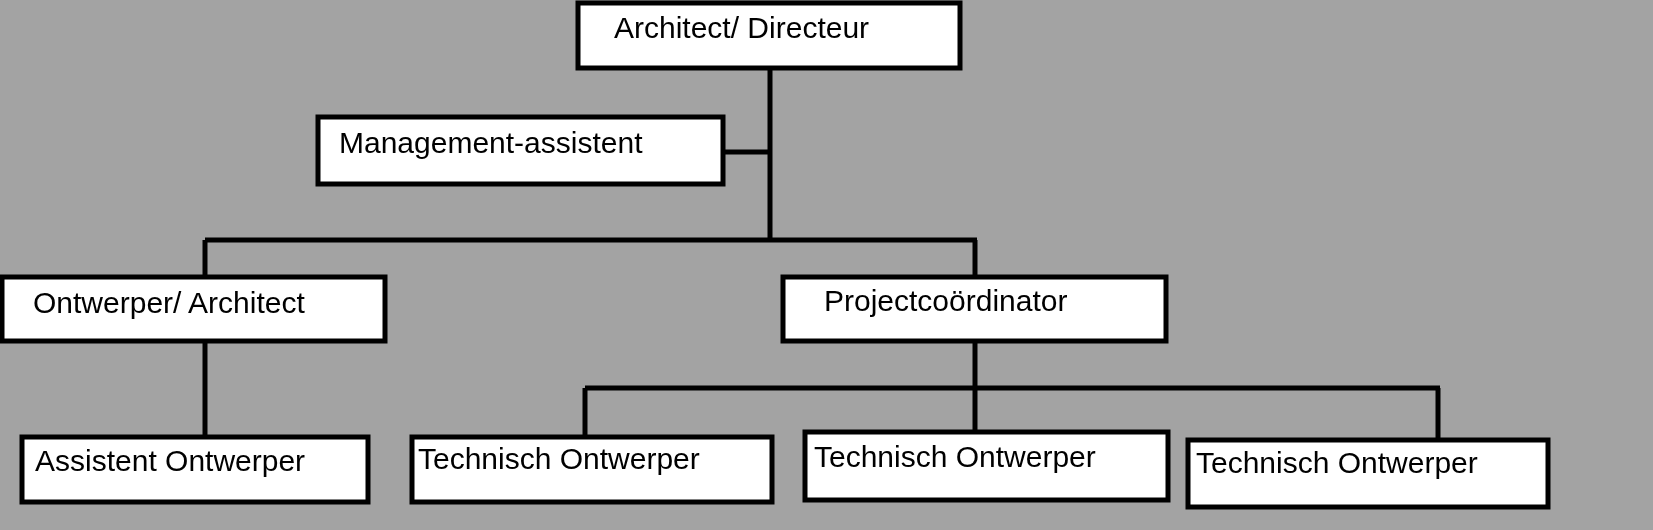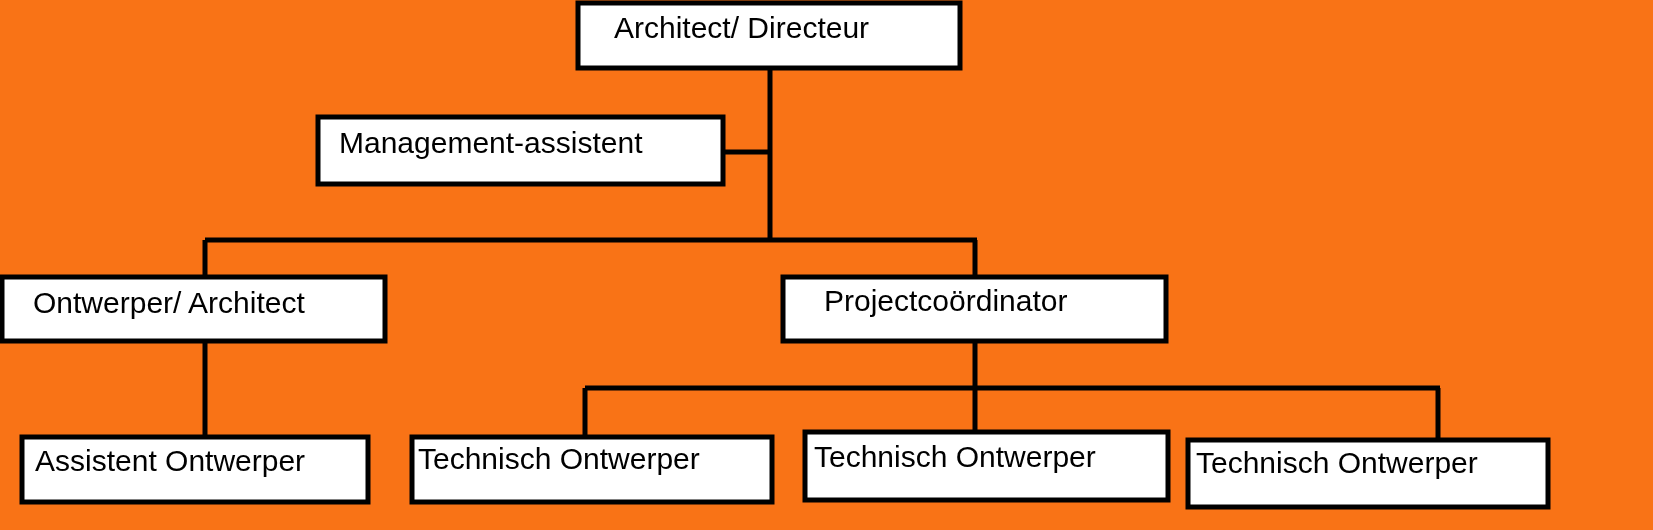--- a/index.html
+++ b/index.html
@@ -10,21 +10,21 @@
   body {
     width: 1653px;
     height: 530px;
     overflow: hidden;
     font-family: "Liberation Sans", sans-serif;
   }
   #chart-root {
     position: relative;
     width: 1653px;
     height: 530px;
-    background: #f97316;
+    background: #a3a3a3;
   }
   svg.org-svg {
     position: absolute;
     top: 0;
     left: 0;
     width: 1653px;
     height: 530px;
     display: block;
   }
   .node-box {

